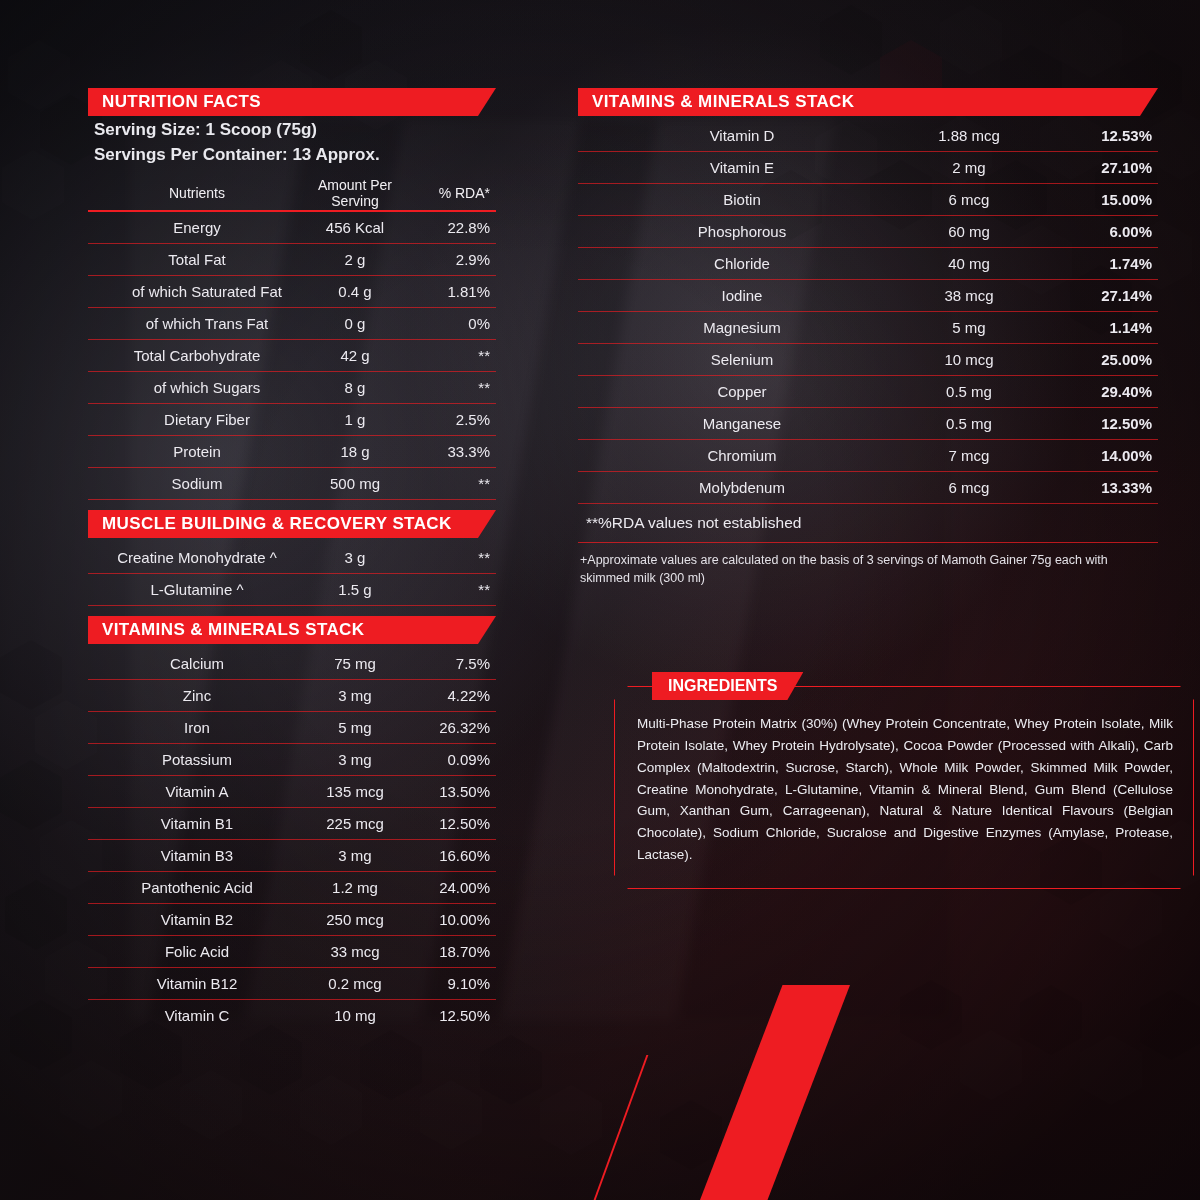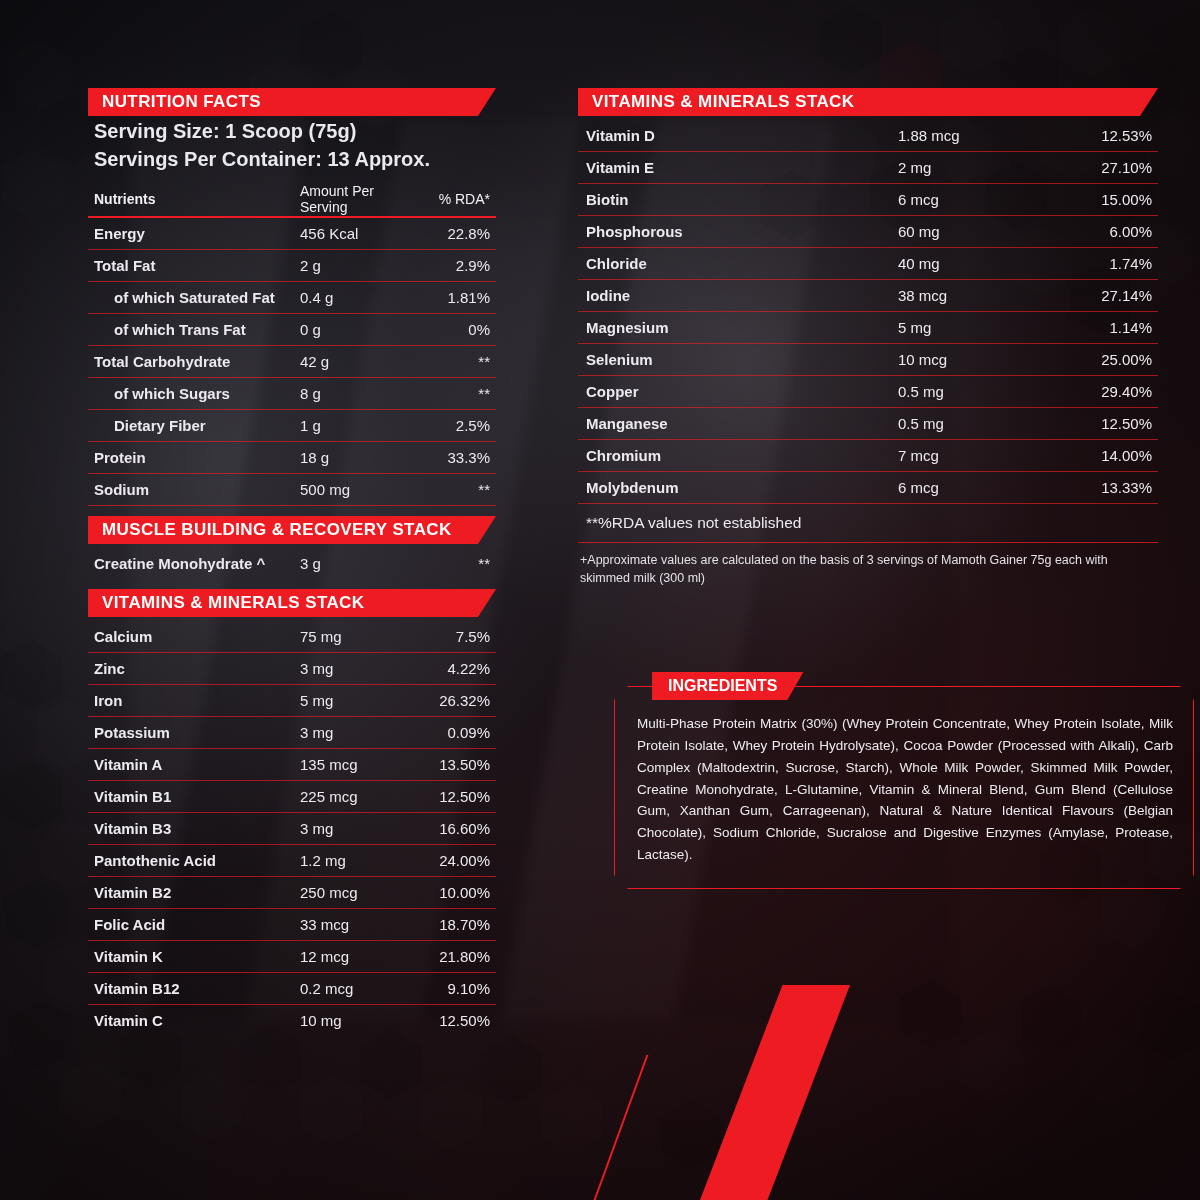--- a/index.html
+++ b/index.html
@@ -58,41 +58,41 @@
     line-height: 28px;
     padding-left: 14px;
     background: #ee1c22;
     clip-path: polygon(0 0, 100% 0, calc(100% - 18px) 100%, 0 100%);
   }
   .banner.long { }
 
   .col-left { position: absolute; left: 88px; top: 88px; width: 408px; }
   .col-right { position: absolute; left: 578px; top: 88px; width: 580px; }
 
-  .subline { color: #e9e9ee; font-size: 20px; padding: 4px 0 1px 6px; font-weight: 600; }
+  .subline { color: #e9e9ee; font-size: 17px; padding: 4px 0 1px 6px; font-weight: 600; }
 
   table.nut { width: 100%; border-collapse: collapse; margin-top: 4px; }
   table.nut td {
     color: #eceaf0;
     font-size: 15px;
     padding: 7px 0 7px 0;
     border-top: 1px solid rgba(238,28,34,0.65);
   }
   table.nut tr:first-child td { border-top: none; }
-  table.nut td.name { text-align: left; padding-left: 6px; font-weight: bold; }
-  table.nut td.val { text-align: left; width: 118px; padding-right: 8px; }
+  table.nut td.name { text-align: center; padding-left: 6px; }
+  table.nut td.val { text-align: center; width: 118px; padding-right: 8px; }
   table.nut td.pct { text-align: right; width: 78px; padding-right: 6px; }
   table.nut tr.hdr td { font-size: 14px; color: #f2f0f4; border-top: none; border-bottom: 2px solid #ee1c22; padding-bottom: 1px; }
   td.indent { padding-left: 26px !important; }
   tr.lastrow td { border-bottom: 1px solid rgba(238,28,34,0.65); }
 
   
   table.vm td.name { padding-left: 8px; }
   table.vm td.val { width: 150px; }
-  table.vm td.pct { width: 110px; }
+  table.vm td.pct { width: 110px; font-weight: bold; }
 
   .notes { margin-top: 8px; padding-left: 8px; }
   .notes div { color: #eceaf0; font-size: 15.5px; padding: 2px 0; }
   .redrule { height: 1px; background: rgba(238,28,34,0.75); margin: 8px 0 8px 0; }
   .approx { color: #e3e1e7; font-size: 12.5px; line-height: 1.45; padding-left: 2px; }
 
   
   .ingr-wrap { position: absolute; left: 578px; top: 672px; width: 580px; margin-left: 36px; }
   .ingr-banner {
     position: relative; display: inline-block;
@@ -245,20 +245,25 @@
 
       <div style="height:10px"></div>
       <div class="banner long">MUSCLE BUILDING &amp; RECOVERY STACK</div>
       <table class="nut">
         <tbody>
           <tr>
             <td class="name">Creatine Monohydrate ^</td>
             <td class="val">3 g</td>
             <td class="pct">**</td>
           </tr>
+          <tr class="lastrow">
+            <td class="name">L-Glutamine  ^</td>
+            <td class="val">1.5 g</td>
+            <td class="pct">**</td>
+          </tr>
         </tbody>
       </table>
 
       <div style="height:10px"></div>
       <div class="banner">VITAMINS &amp; MINERALS STACK</div>
       <table class="nut">
         <tbody>
           <tr>
             <td class="name">Calcium</td>
             <td class="val">75 mg</td>
@@ -301,25 +306,20 @@
           </tr>
           <tr>
             <td class="name">Vitamin B2</td>
             <td class="val">250 mcg</td>
             <td class="pct">10.00%</td>
           </tr>
           <tr>
             <td class="name">Folic Acid</td>
             <td class="val">33 mcg</td>
             <td class="pct">18.70%</td>
-          </tr>
-          <tr>
-            <td class="name">Vitamin K</td>
-            <td class="val">12 mcg</td>
-            <td class="pct">21.80%</td>
           </tr>
           <tr>
             <td class="name">Vitamin B12</td>
             <td class="val">0.2 mcg</td>
             <td class="pct">9.10%</td>
           </tr>
           <tr>
             <td class="name">Vitamin C</td>
             <td class="val">10 mg</td>
             <td class="pct">12.50%</td>

